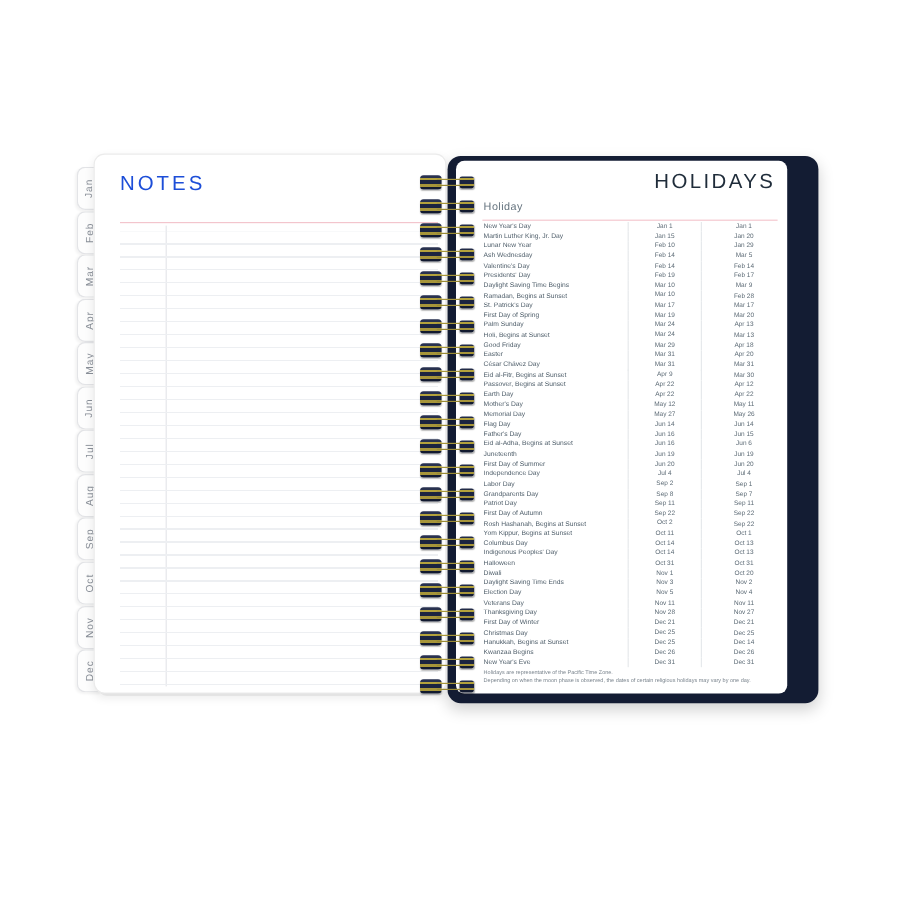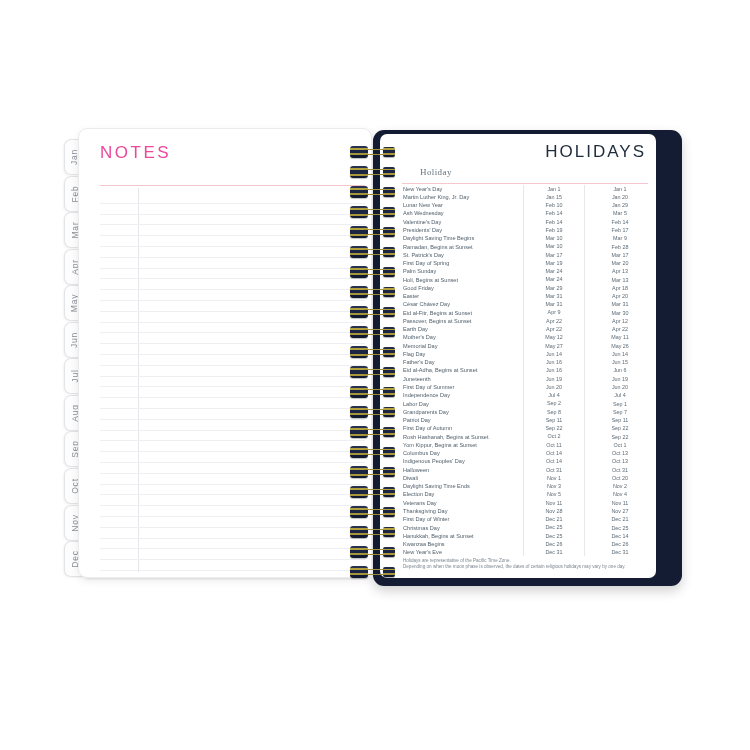--- a/index.html
+++ b/index.html
@@ -10,37 +10,37 @@
   .tab{position:absolute;left:64px;width:19px;height:34px;background:#fdfdfd;
        border:1px solid #e3e4e7;border-right:none;border-radius:7px 0 0 7px;
        box-shadow:-1px 1px 2px rgba(0,0,0,.05);z-index:1;
        display:flex;align-items:center;justify-content:center;}
   .tab span{transform:rotate(-90deg);font-size:8.5px;color:#8a9099;letter-spacing:.8px;white-space:nowrap;}
 
   #left-page{position:absolute;left:78px;top:128px;width:294px;height:450px;background:#ffffff;
              border:1px solid #ebebeb;border-radius:9px;
              box-shadow:0 3px 8px rgba(0,0,0,.08),2px 4px 0 -2px #f2f2f2;z-index:2;box-sizing:border-box;}
   #notes-title{position:absolute;left:100px;top:143px;font-size:17px;font-weight:500;
-               letter-spacing:2.5px;color:#ec4899;z-index:3;}
+               letter-spacing:2.5px;color:#1d4ed8;z-index:3;}
   #notes-accent-line{position:absolute;left:100px;top:185px;width:265px;height:1.4px;
                      background:#f3c5cd;z-index:3;}
   #notes-margin-line{position:absolute;left:138px;top:188px;width:1px;height:384px;
                      background:#e5e7ea;z-index:3;}
   #notes-ruled-lines{position:absolute;left:100px;top:193px;width:265px;height:381px;z-index:3;
       background:repeating-linear-gradient(to bottom,transparent 0 9.8px,#edeff2 9.8px 10.8px);}
 
   
   #right-cover{position:absolute;left:373px;top:130px;width:309px;height:456px;background:#131c33;
                border-radius:11px;box-shadow:0 5px 12px rgba(0,0,0,.18);z-index:1;}
   #right-page{position:absolute;left:380px;top:134px;width:276px;height:444px;background:#ffffff;
               border-radius:7px;z-index:2;}
   #holidays-title{position:absolute;right:104px;top:142px;font-size:17px;font-weight:400;
                   letter-spacing:2px;color:#1f2c3a;z-index:3;}
-  #holiday-col-header{position:absolute;left:420px;top:167px;font-size:9px;color:#66747f;
-                      letter-spacing:.4px;z-index:3;font-family:Liberation Serif, serif;}
+  #holiday-col-header{position:absolute;left:403px;top:167px;font-size:9px;color:#66747f;
+                      letter-spacing:.4px;z-index:3;}
   #holiday-accent-line{position:absolute;left:402px;top:182.5px;width:246px;height:1.3px;
                        background:#f4c7cf;z-index:3;}
 
   #holiday-table{position:absolute;left:402px;top:184.5px;width:253px;z-index:3;
                  display:flex;flex-direction:column;}
   .h-row{display:grid;grid-template-columns:121px 62px 70px;height:8.28px;align-items:center;}
   .h-name{font-size:5.6px;color:#51606c;padding-left:1px;white-space:nowrap;overflow:hidden;}
   .h-d1{font-size:5.4px;color:#5d6b76;text-align:center;height:100%;line-height:8.28px;
         border-left:1px solid #e6e9ec;border-right:1px solid #e6e9ec;}
   .h-d2{font-size:5.4px;color:#5d6b76;text-align:center;}

